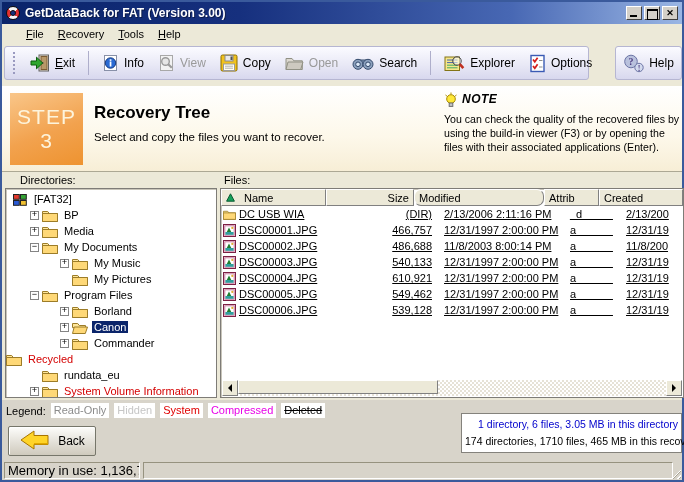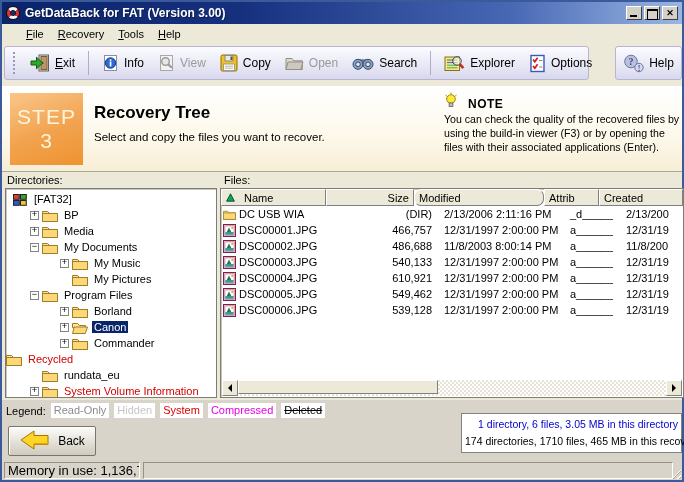--- a/index.html
+++ b/index.html
@@ -52,27 +52,27 @@
   .banner { position:absolute; left:0; top:84px; right:0; height:86px;
     background:linear-gradient(180deg,#ffffff 0%,#fdf8ea 60%,#f7eed6 100%);
     border-bottom:1px solid #aca894; }
   .step-box { position:absolute; left:8px; top:7px; width:73px; height:72px;
     background:linear-gradient(160deg,#f9c689 0%,#f2a24e 55%,#ee9330 100%);
     color:#fdf4dc; display:flex; flex-direction:column; align-items:center;
     justify-content:center; font-size:21px; letter-spacing:1px; line-height:24px; }
   .banner-title { position:absolute; left:92px; top:17px; font-size:17px; font-weight:bold; }
   .banner-sub { position:absolute; left:92px; top:45px; font-size:11.5px; }
   .note { position:absolute; left:442px; top:6px; width:238px; }
-  .note-head { display:flex; align-items:flex-end; gap:10px; font-weight:bold; font-size:12px; letter-spacing:.5px; }
+  .note-head { display:flex; align-items:flex-start; gap:4px; font-weight:bold; font-size:12px; letter-spacing:.5px;font-style:italic; }
   .note-text { font-size:10.6px; line-height:14px; margin-top:1px; }
 
   
   .main { position:absolute; left:0; top:170px; right:0; height:228px; background:#ece9d8; }
   .pane-label { position:absolute; top:2px; font-size:11px; }
-  .lbl-dirs { left:5px; } .lbl-files { left:222px; }
+  .lbl-dirs { left:18px; } .lbl-files { left:222px; }
   .sunken { background:#fff; border:1px solid #7e7c77;
     box-shadow:inset 1px 1px 0 #c8c5ba; }
   .tree-box { position:absolute; left:3px; top:16px; width:212px; height:210px; overflow:hidden; padding-top:2px; }
   .files-box { position:absolute; left:218px; top:16px; width:464px; height:210px; overflow:hidden; }
 
   
   .trow { height:16px; display:flex; align-items:center; white-space:nowrap; font-size:11px; }
   .texp { width:9px; height:9px; border:1px solid #848484; background:#fff; flex:0 0 auto;
     font-size:9px; line-height:7px; text-align:center; margin-right:3px;
     font-family:"Liberation Mono", monospace; }
@@ -83,21 +83,21 @@
 
   
   .lv-header { display:flex; height:17px; }
   .lh-cell { background:#ece9d8; border:1px solid; border-color:#ffffff #808080 #808080 #ffffff;
     display:flex; align-items:center; padding:0 4px; font-size:11px; flex:0 0 auto; }
   .lh-cell.grow { flex:1 1 auto; }
   .lh-cell.right { justify-content:flex-end; }
   .sort-arrow { display:inline-flex; margin-right:9px; }
   .lv-rows {}
   .lr { display:flex; height:16px; align-items:center; font-size:11px; }
-  .lc { flex:0 0 auto; white-space:nowrap; overflow:hidden; }
+  .lc { flex:0 0 auto; white-space:nowrap; overflow:hidden;text-decoration:underline; }
   .lc-name { width:128px; display:flex; align-items:center; gap:3px; padding-left:2px; }
   .lc-size { width:88px; text-align:right; padding-right:5px; }
   .lc-mod  { width:130px; padding-left:7px; }
   .lc-att  { width:55px; padding-left:3px; }
   .lc-cre  { flex:1 1 auto; padding-left:4px; }
   .ficon { width:13px; height:13px; display:inline-flex; flex:0 0 auto; }
 
   
   .hscroll { position:absolute; left:1px; right:1px; bottom:1px; height:16px; display:flex; }
   .sc-btn { width:16px; height:16px; background:#ece9d8; border:1px solid;

